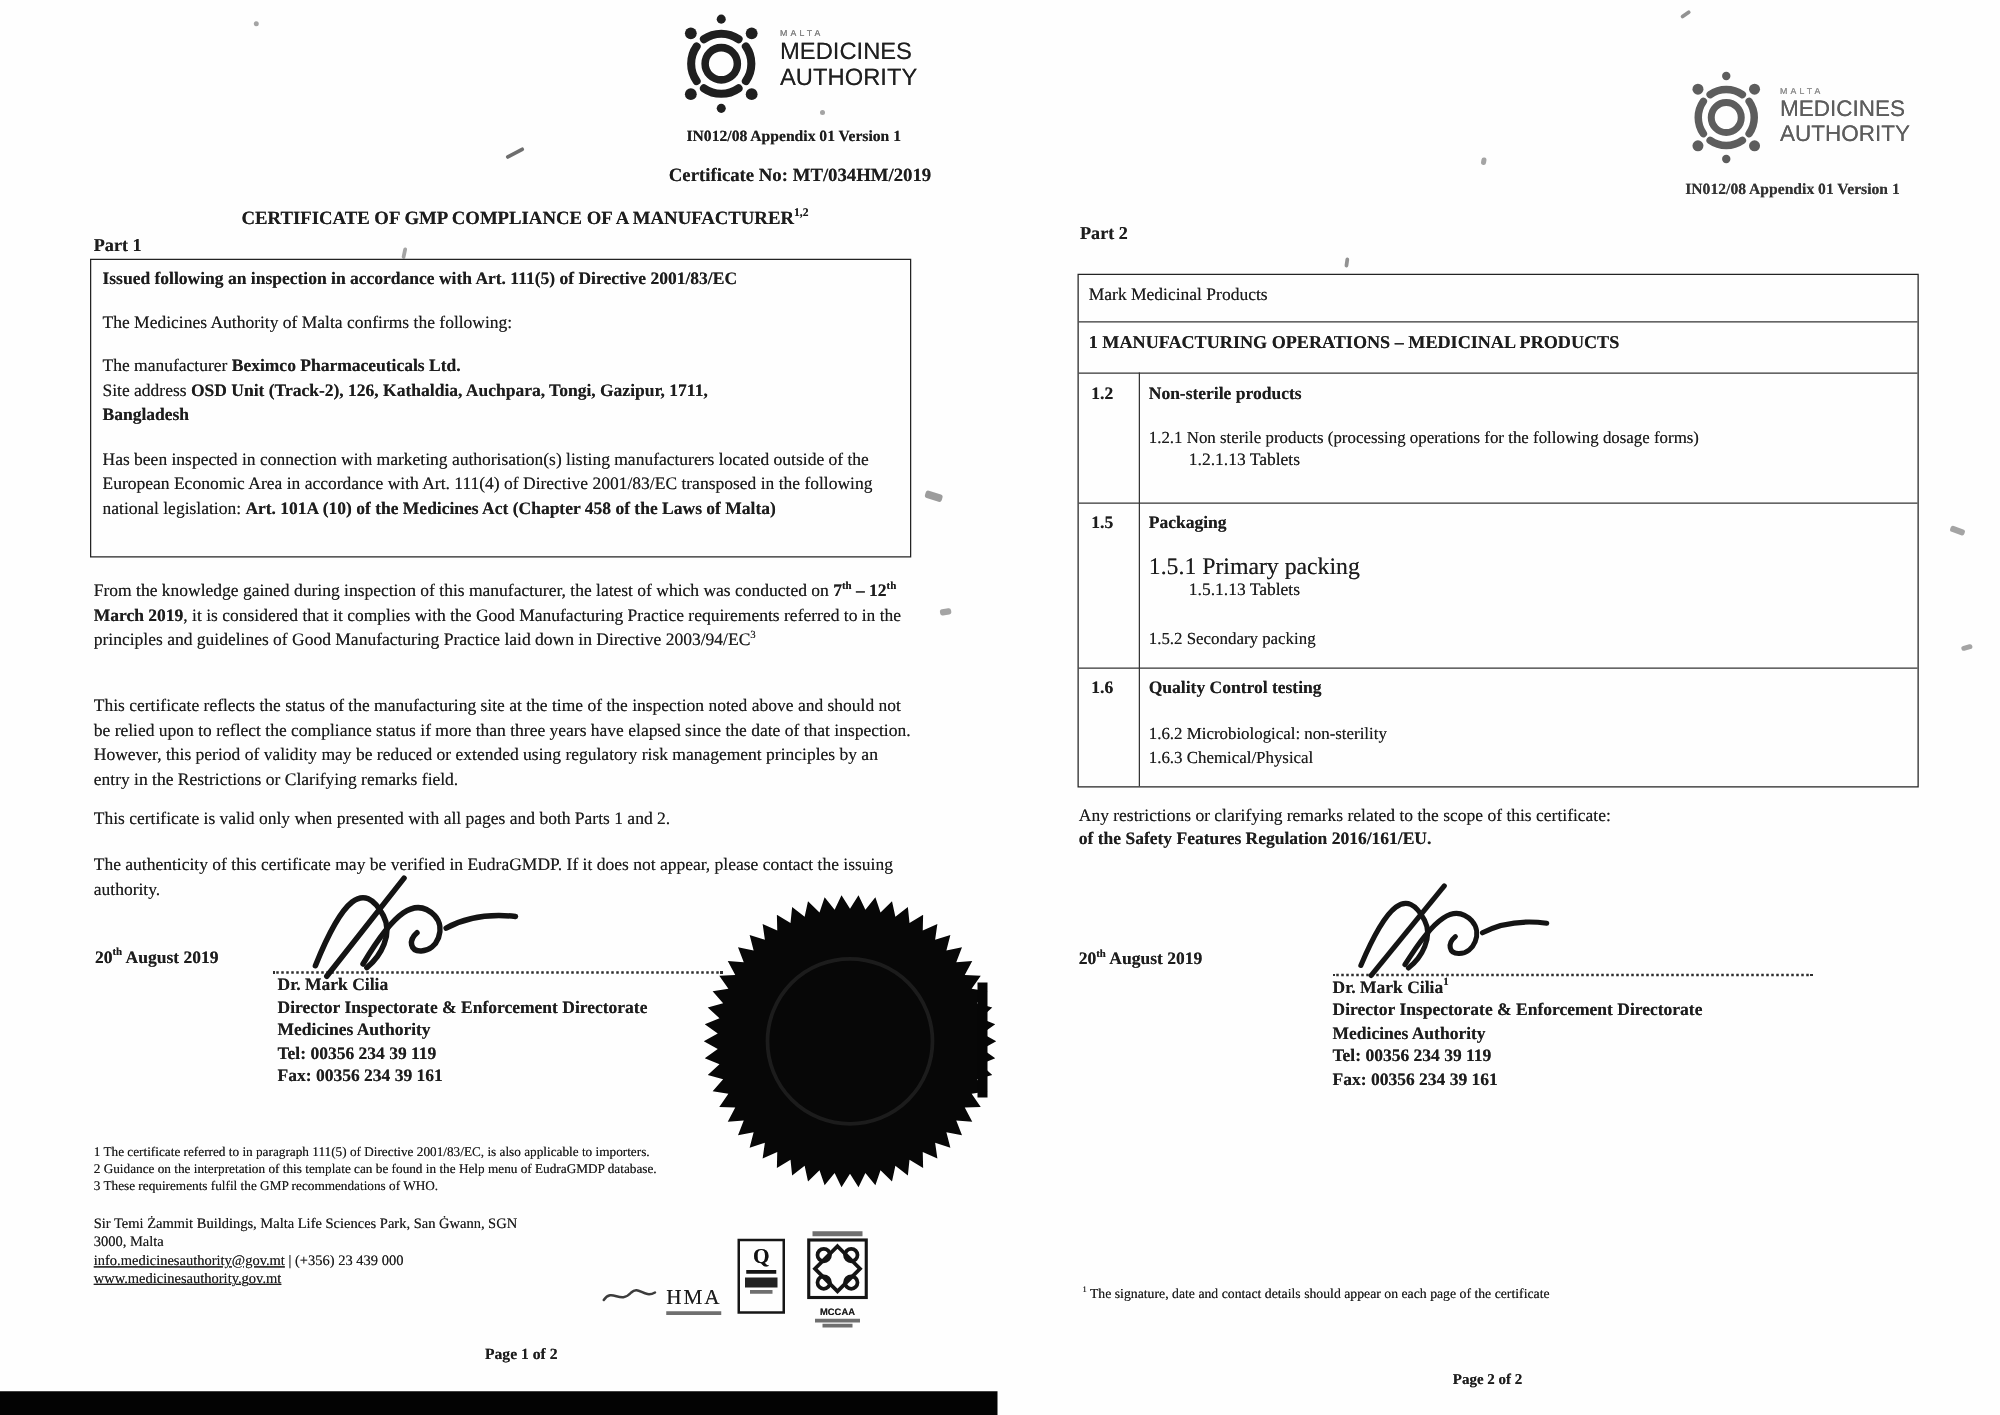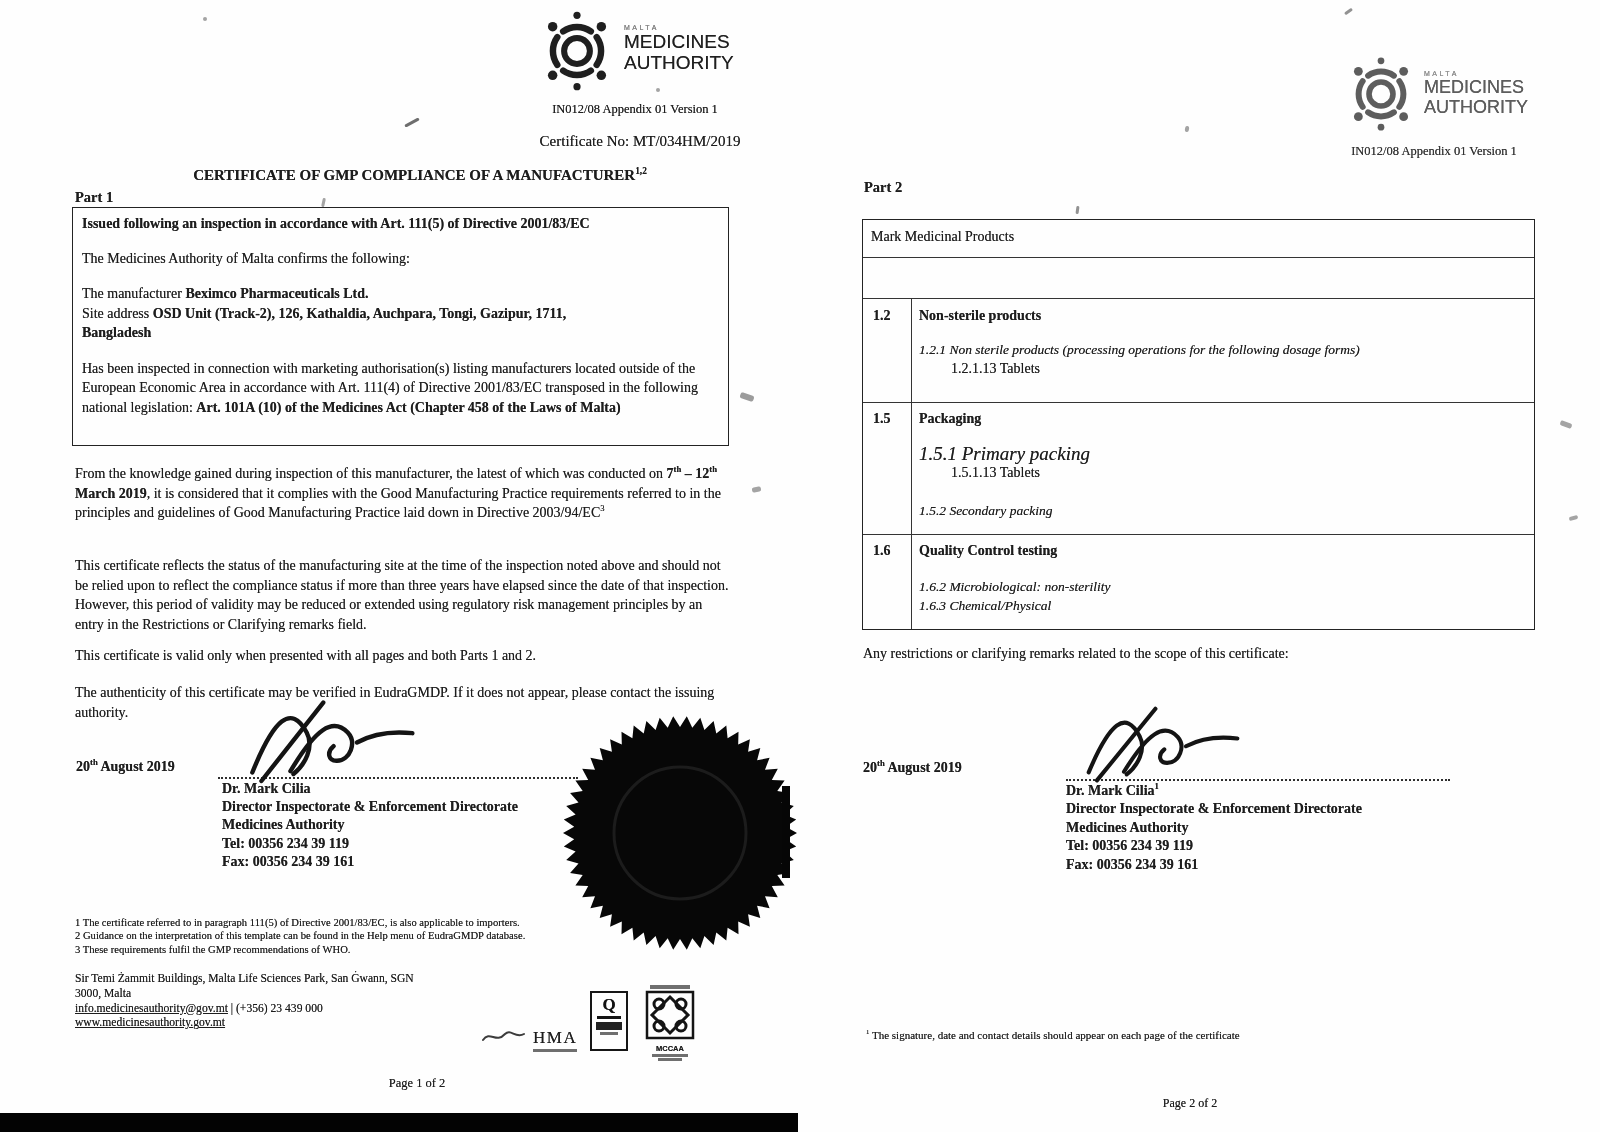--- a/index.html
+++ b/index.html
@@ -1,22 +1,22 @@
 <!DOCTYPE html>
 <html><head>
 <meta charset="utf-8">
 <style>
   html,body{margin:0;padding:0;background:#d9d9d9;}
   .canvas{position:relative;width:1600px;height:1132px;background:#fefefe;overflow:hidden;
           font-family:"Liberation Serif",serif;color:#1d1d1d;
           text-shadow:0 0 .45px rgba(25,25,25,.7);}
   .t{position:absolute;font-size:14px;line-height:19.5px;}
   .b{font-weight:bold;}
-  .i{font-style:italic;}
-  .c{text-align:center;}
+  .i{}
+  .c{text-align:center;font-weight:bold;}
   .sup{vertical-align:super;font-size:.62em;line-height:0;}
   .box{position:absolute;border:1.6px solid #232323;}
   .dot{position:absolute;height:0;border-top:2.4px dotted #2e2e2e;}
   .hline{position:absolute;left:0;right:0;height:0;border-top:1.7px solid #343434;}
   .vline{position:absolute;width:0;border-left:1.7px solid #343434;}
   .fn{font-size:10.6px;line-height:13.4px;}
   .addr{font-size:11.6px;line-height:14.8px;}
   .u{text-decoration:underline;}
   .spk{position:absolute;background:#4a4a4a;border-radius:2px;}
   .sig path{fill:none;stroke:#141414;stroke-width:3;stroke-linecap:round;}
@@ -185,20 +185,21 @@
       <span class="big" style="font-size:18px;line-height:19.5px">MEDICINES</span>
       <span class="big" style="font-size:18px;line-height:19.5px">AUTHORITY</span>
     </div>
     <div class="t c" style="left:1284px;top:142px;width:300px;font-size:12.5px;color:#333">IN012/08 Appendix 01 Version 1</div>
 
     <div class="t b" style="left:864px;top:178px;font-size:14.5px">Part 2</div>
 
     <div class="box" style="left:862px;top:219px;width:671px;height:409px;border-width:1.8px">
       <div class="t" style="left:8px;top:7px">Mark Medicinal Products</div>
       <div class="hline" style="top:37px"></div>
+      <div class="t b" style="left:8px;top:45px;font-size:14.5px">1 MANUFACTURING OPERATIONS – MEDICINAL PRODUCTS</div>
       <div class="hline" style="top:78px"></div>
       <div class="vline" style="left:48px;top:78px;bottom:0"></div>
 
       <div class="t b" style="left:10px;top:86px">1.2</div>
       <div class="t b" style="left:56px;top:86px">Non-sterile products</div>
       <div class="t i" style="left:56px;top:120px;font-size:13.5px">1.2.1 Non sterile products (processing operations for the following dosage forms)</div>
       <div class="t" style="left:88px;top:139px">1.2.1.13 Tablets</div>
       <div class="hline" style="top:182px"></div>
 
       <div class="t b" style="left:10px;top:189px">1.5</div>
@@ -209,20 +210,21 @@
       <div class="hline" style="top:314px"></div>
 
       <div class="t b" style="left:10px;top:321px">1.6</div>
       <div class="t b" style="left:56px;top:321px">Quality Control testing</div>
       <div class="t i" style="left:56px;top:357px;font-size:13.5px">1.6.2 Microbiological: non-sterility</div>
       <div class="t i" style="left:56px;top:376px;font-size:13.5px">1.6.3 Chemical/Physical</div>
     </div>
 
     <div class="t" style="left:863px;top:645px;width:684px;line-height:18.3px">
       <div>Any restrictions or clarifying remarks related to the scope of this certificate:</div>
+      <div class="b">of the Safety Features Regulation 2016/161/EU.</div>
     </div>
 
     <div class="t b" style="left:863px;top:758px">
       <span>20</span><span class="sup">th</span><span> August 2019</span>
     </div>
     <div class="dot" style="left:1066px;top:779px;width:384px"></div>
     <svg class="sig" style="position:absolute;left:1080px;top:700px;transform:rotate(-1deg)" width="190" height="82" viewBox="0 0 140 60">
       <path d="M6,52 C22,16 34,6 44,26 C49,36 42,48 34,54"></path>
       <path d="M32,52 C50,24 62,16 72,27 C78,34 73,46 64,46 C58,46 57,40 62,36"></path>
       <path d="M78,34 C90,28 102,27 116,29"></path>

